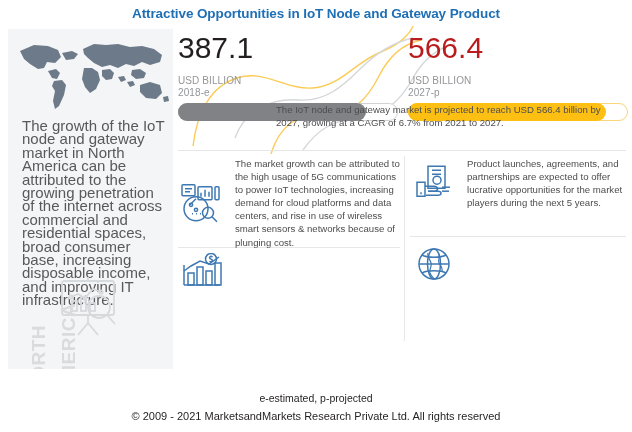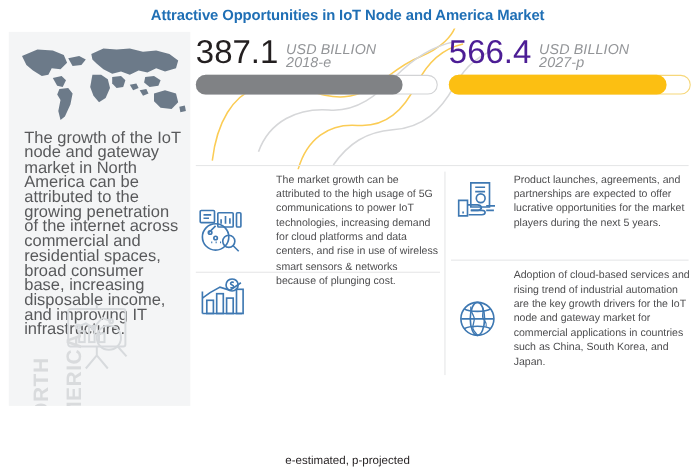--- a/index.html
+++ b/index.html
@@ -43,25 +43,25 @@
   }
   .region-label.second { left: -14px; }
 
   
   .swooshes { position: absolute; left: 175px; top: 26px; width: 450px; height: 128px; }
 
   
   .kpi { position: absolute; }
   .kpi-left { left: 178px; top: 33px; width: 220px; }
   .kpi-right { left: 408px; top: 33px; width: 220px; }
-  .kpi-head { display: flex; align-items: center; gap: 7px; }
+  .kpi-head { display: flex; align-items: flex-start; gap: 7px; flex-direction: column; }
   .kpi-value { font-size: 30px; line-height: 30px; font-weight: normal; }
   .kpi-value.grey { color: #231f20; }
-  .kpi-value.amber { color: #4c1d95; }
-  .kpi-unit { padding-top: 5px; font-size: 13px; line-height: 11.5px; color: #939598; letter-spacing: 0.1px; font-style: italic; }
+  .kpi-value.amber { color: #b91c1c; }
+  .kpi-unit { padding-top: 5px; font-size: 10px; line-height: 11.5px; color: #939598; letter-spacing: 0.1px; }
   .bar-track {
     margin-top: 5px; position: relative;
     height: 18px; border-radius: 9px;
     border: 1px solid #d2d3d5; background: #fff;
   }
   .bar-track.amber { border-color: #f6d77a; }
   .bar-fill { position: absolute; left: -1px; top: -1px; height: 18px; border-radius: 9px; }
   .bar-fill.grey { width: 188px; background: #808285; }
   .bar-fill.amber { width: 198px; background: #fcbf12; }
 
@@ -82,34 +82,34 @@
   .hdiv-mid-right { left: 410px; top: 236px; width: 216px; }
 
   
   .block { position: absolute; display: flex; gap: 9px; }
   .block .bicon { flex: 0 0 auto; width: 46px; }
   .block .btext { font-size: 9.6px; line-height: 13.1px; color: #4d4d4f; }
   .b1 { left: 180px; top: 157px; width: 220px; }
   .b2 { left: 412px; top: 157px; width: 216px; }
   .b3 { left: 180px; top: 253px; width: 220px; }
   .b4 { left: 412px; top: 244px; width: 216px; }
-  .b1 .btext, .b3 .btext { width: 166px; margin-left: 16px; }
+  .b1 .btext, .b3 .btext { width: 166px; }
   .b2 .btext, .b4 .btext { width: 162px; }
 
   
   .foot { position: absolute; left: 0; width: 632px; text-align: center; color: #231f20; }
-  .foot-note { top: 413px; font-size: 10.5px; }
+  .foot-note { top: 392px; font-size: 10.5px; }
   .foot-copy { top: 410px; font-size: 11px; }
 </style>
 </head>
 <body>
 
 <div class="page">
 
-  <div class="title">Attractive Opportunities in IoT Node and America Market</div>
+  <div class="title">Attractive Opportunities in IoT Node and Gateway Product</div>
 
   <div class="sidebar">
 
     <svg class="worldmap" viewBox="0 0 156 80">
       <g fill="#6c7a89">
         <path d="M6,16 L20,10 L34,11 L44,15 L47,22 L41,28 L33,27 L30,33 L24,34 L16,29 L10,24 Z"></path>
         <path d="M48,18 L58,16 L64,19 L60,24 L52,25 Z"></path>
         <path d="M34,36 L42,34 L46,38 L43,44 L38,43 Z"></path>
         <path d="M40,46 L48,45 L52,50 L50,60 L45,71 L41,74 L39,66 L41,56 L38,51 Z"></path>
         <path d="M69,14 L80,9 L92,10 L104,9 L116,12 L128,11 L140,14 L148,20 L146,27 L136,30 L128,27 L120,31 L112,29 L104,33 L96,30 L88,32 L80,28 L74,23 L70,19 Z"></path>
@@ -174,20 +174,21 @@
       <div class="kpi-unit">
         <div>USD BILLION</div>
         <div>2027-p</div>
       </div>
     </div>
     <div class="bar-track amber">
       <div class="bar-fill amber"></div>
     </div>
   </div>
 
+  <div class="cagr-desc">The IoT node and gateway market is projected to reach USD 566.4 billion by 2027, growing at a CAGR of 6.7% from 2021 to 2027.</div>
 
   <div class="hdiv hdiv-main"></div>
   <div class="vdiv"></div>
   <div class="hdiv hdiv-mid-left"></div>
   <div class="hdiv hdiv-mid-right"></div>
 
   <div class="block b1">
     <svg class="bicon" viewBox="0 0 46 40">
       <g fill="none" stroke="#3e78b2" stroke-width="1.5">
         <rect x="2" y="2" width="13" height="11" rx="1"></rect>
@@ -245,18 +246,18 @@
       <g fill="none" stroke="#3e78b2" stroke-width="1.5">
         <circle cx="22" cy="20" r="15"></circle>
         <ellipse cx="22" cy="20" rx="6.5" ry="15"></ellipse>
         <path d="M7.4,20 L36.6,20"></path>
         <path d="M10,11 C15,14 29,14 34,11"></path>
         <path d="M10,29 C15,26 29,26 34,29"></path>
         <path d="M16,9 C15,13 18,15 19,19 C20,23 17,25 18,29 C19,32 21,33 22,35" stroke-width="1.2"></path>
         <path d="M27,10 C28,13 26,16 27,19 C28,22 31,23 30,27" stroke-width="1.2"></path>
       </g>
     </svg>
-    <div class="btext">Adoption of cloud-based services and rising trend of industrial automation are the key growth drivers for the IoT node and gateway market for commercial applications in countries such as China, South Korea, and Japan.</div>
   </div>
 
   <div class="foot foot-note">e-estimated, p-projected</div>
+  <div class="foot foot-copy">© 2009 - 2021 MarketsandMarkets Research Private Ltd. All rights reserved</div>
 
 </div>
 
 </body></html>

